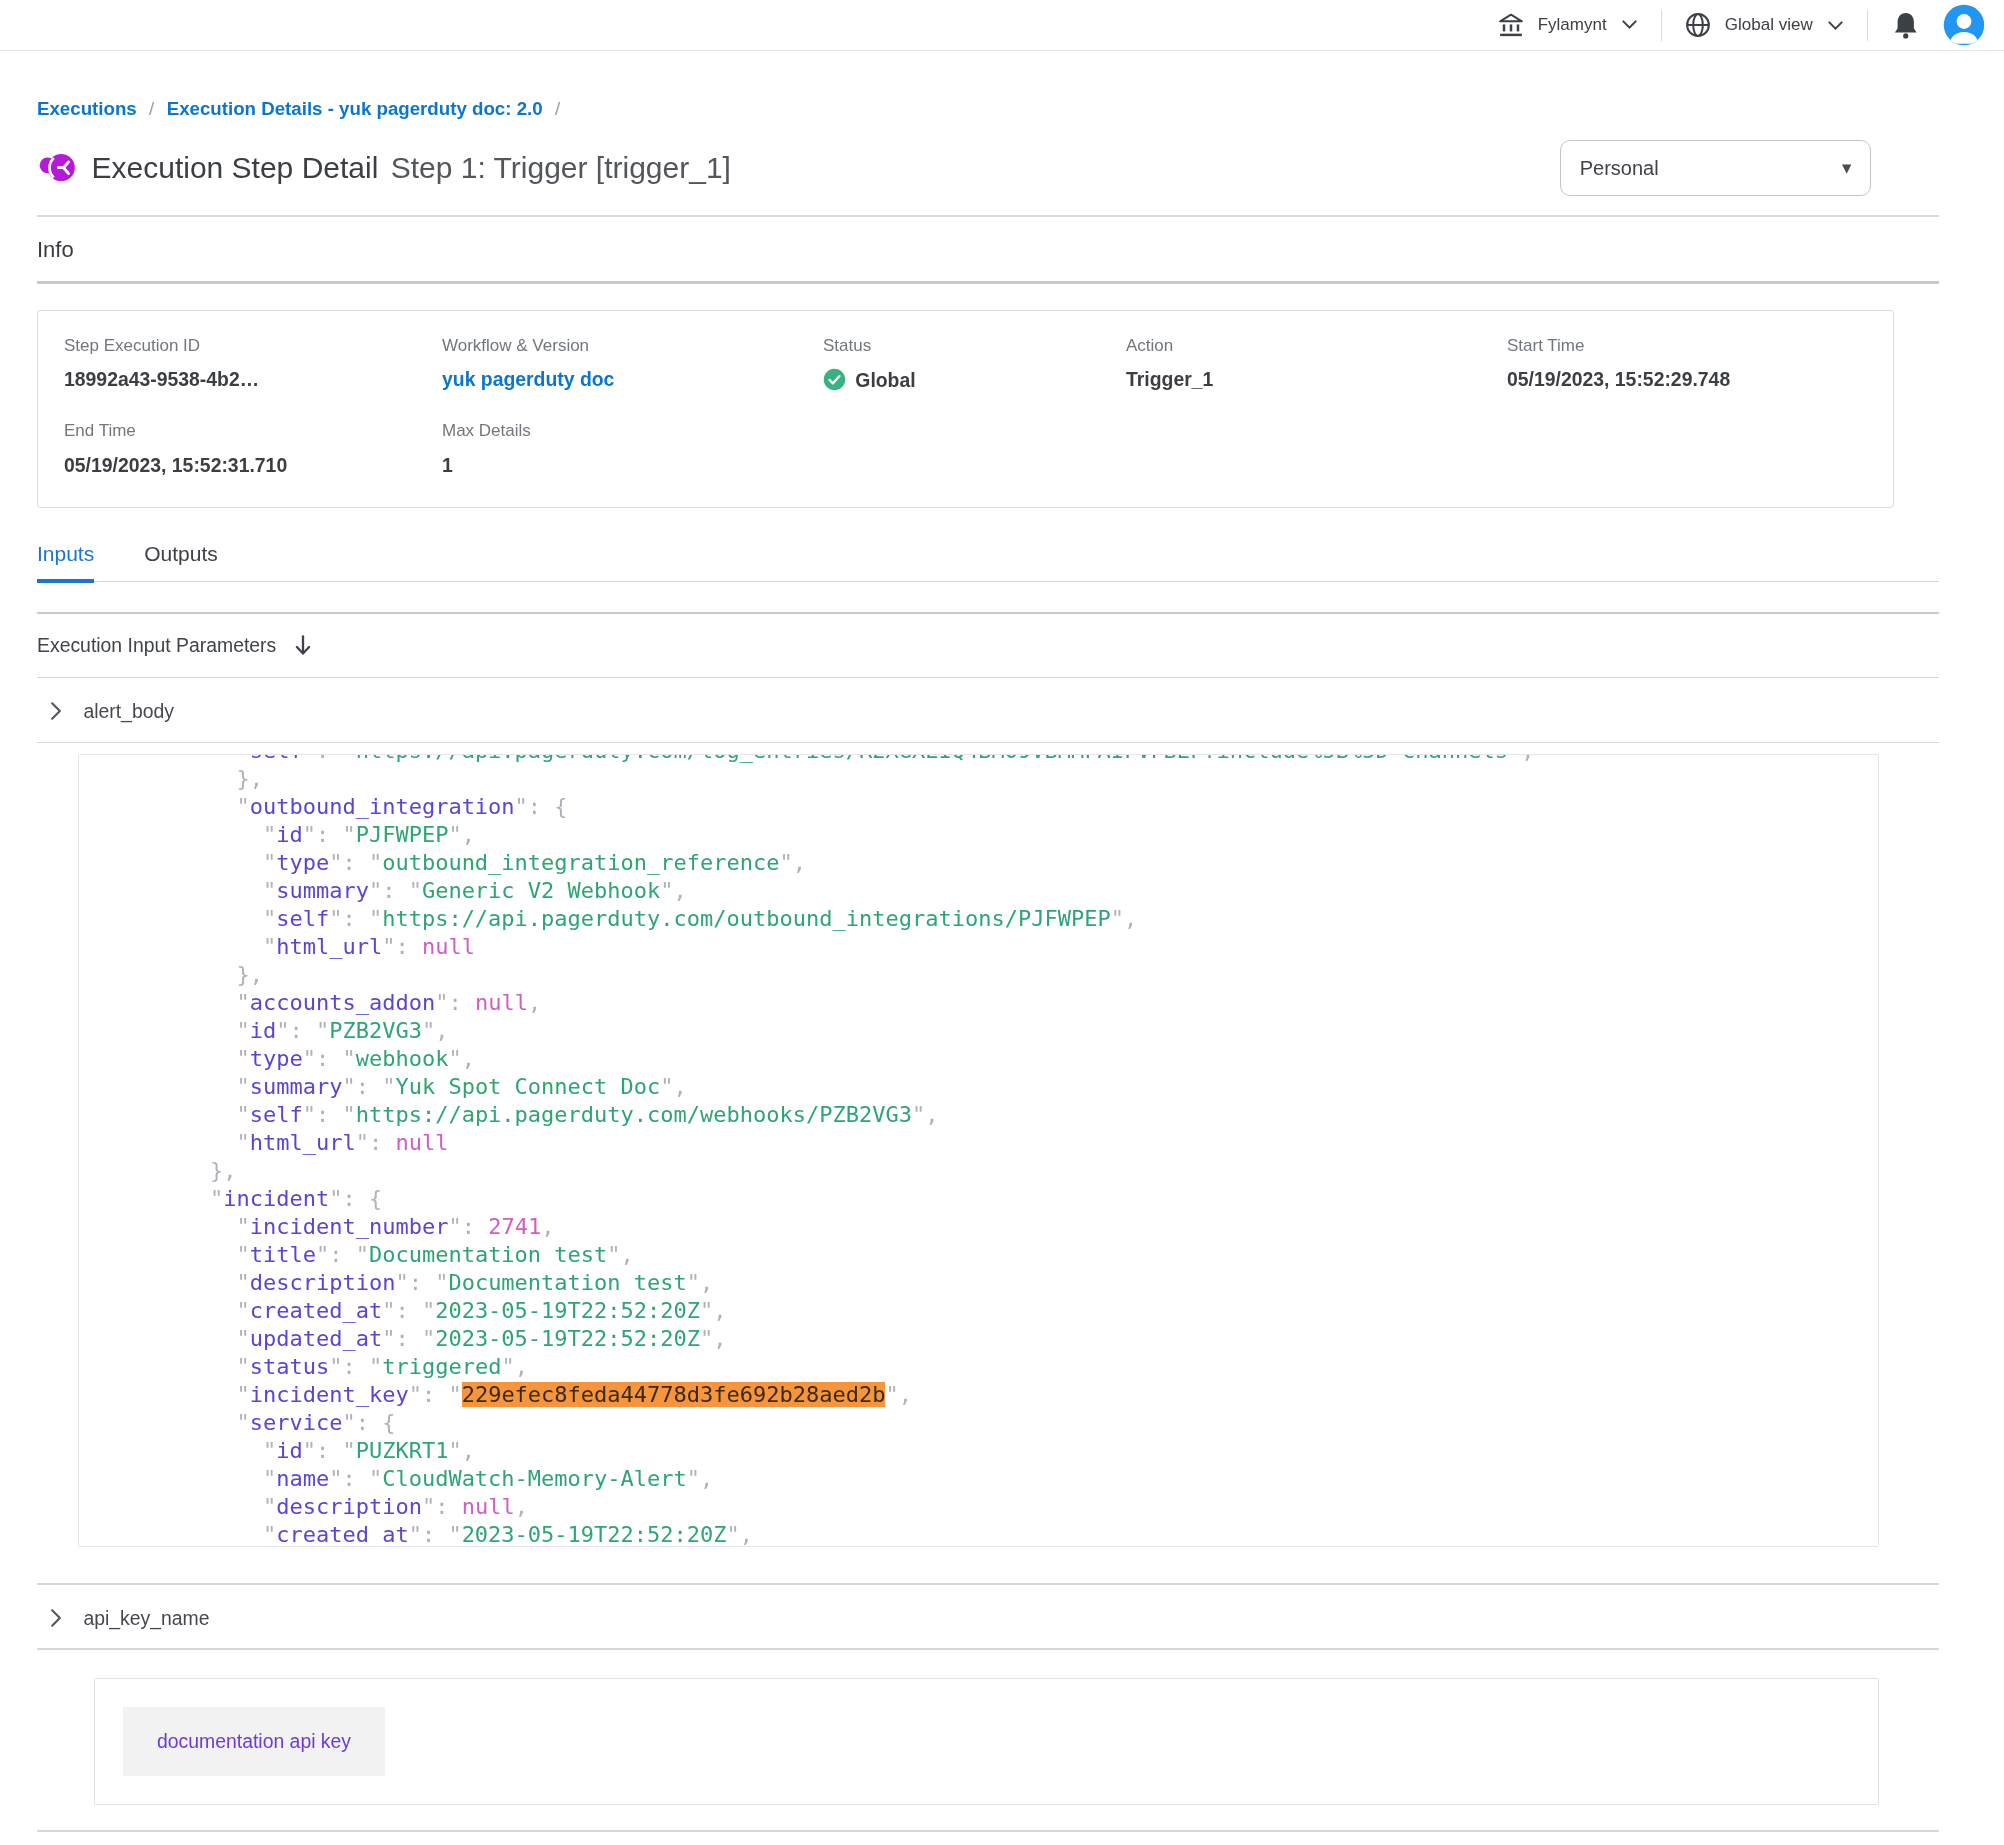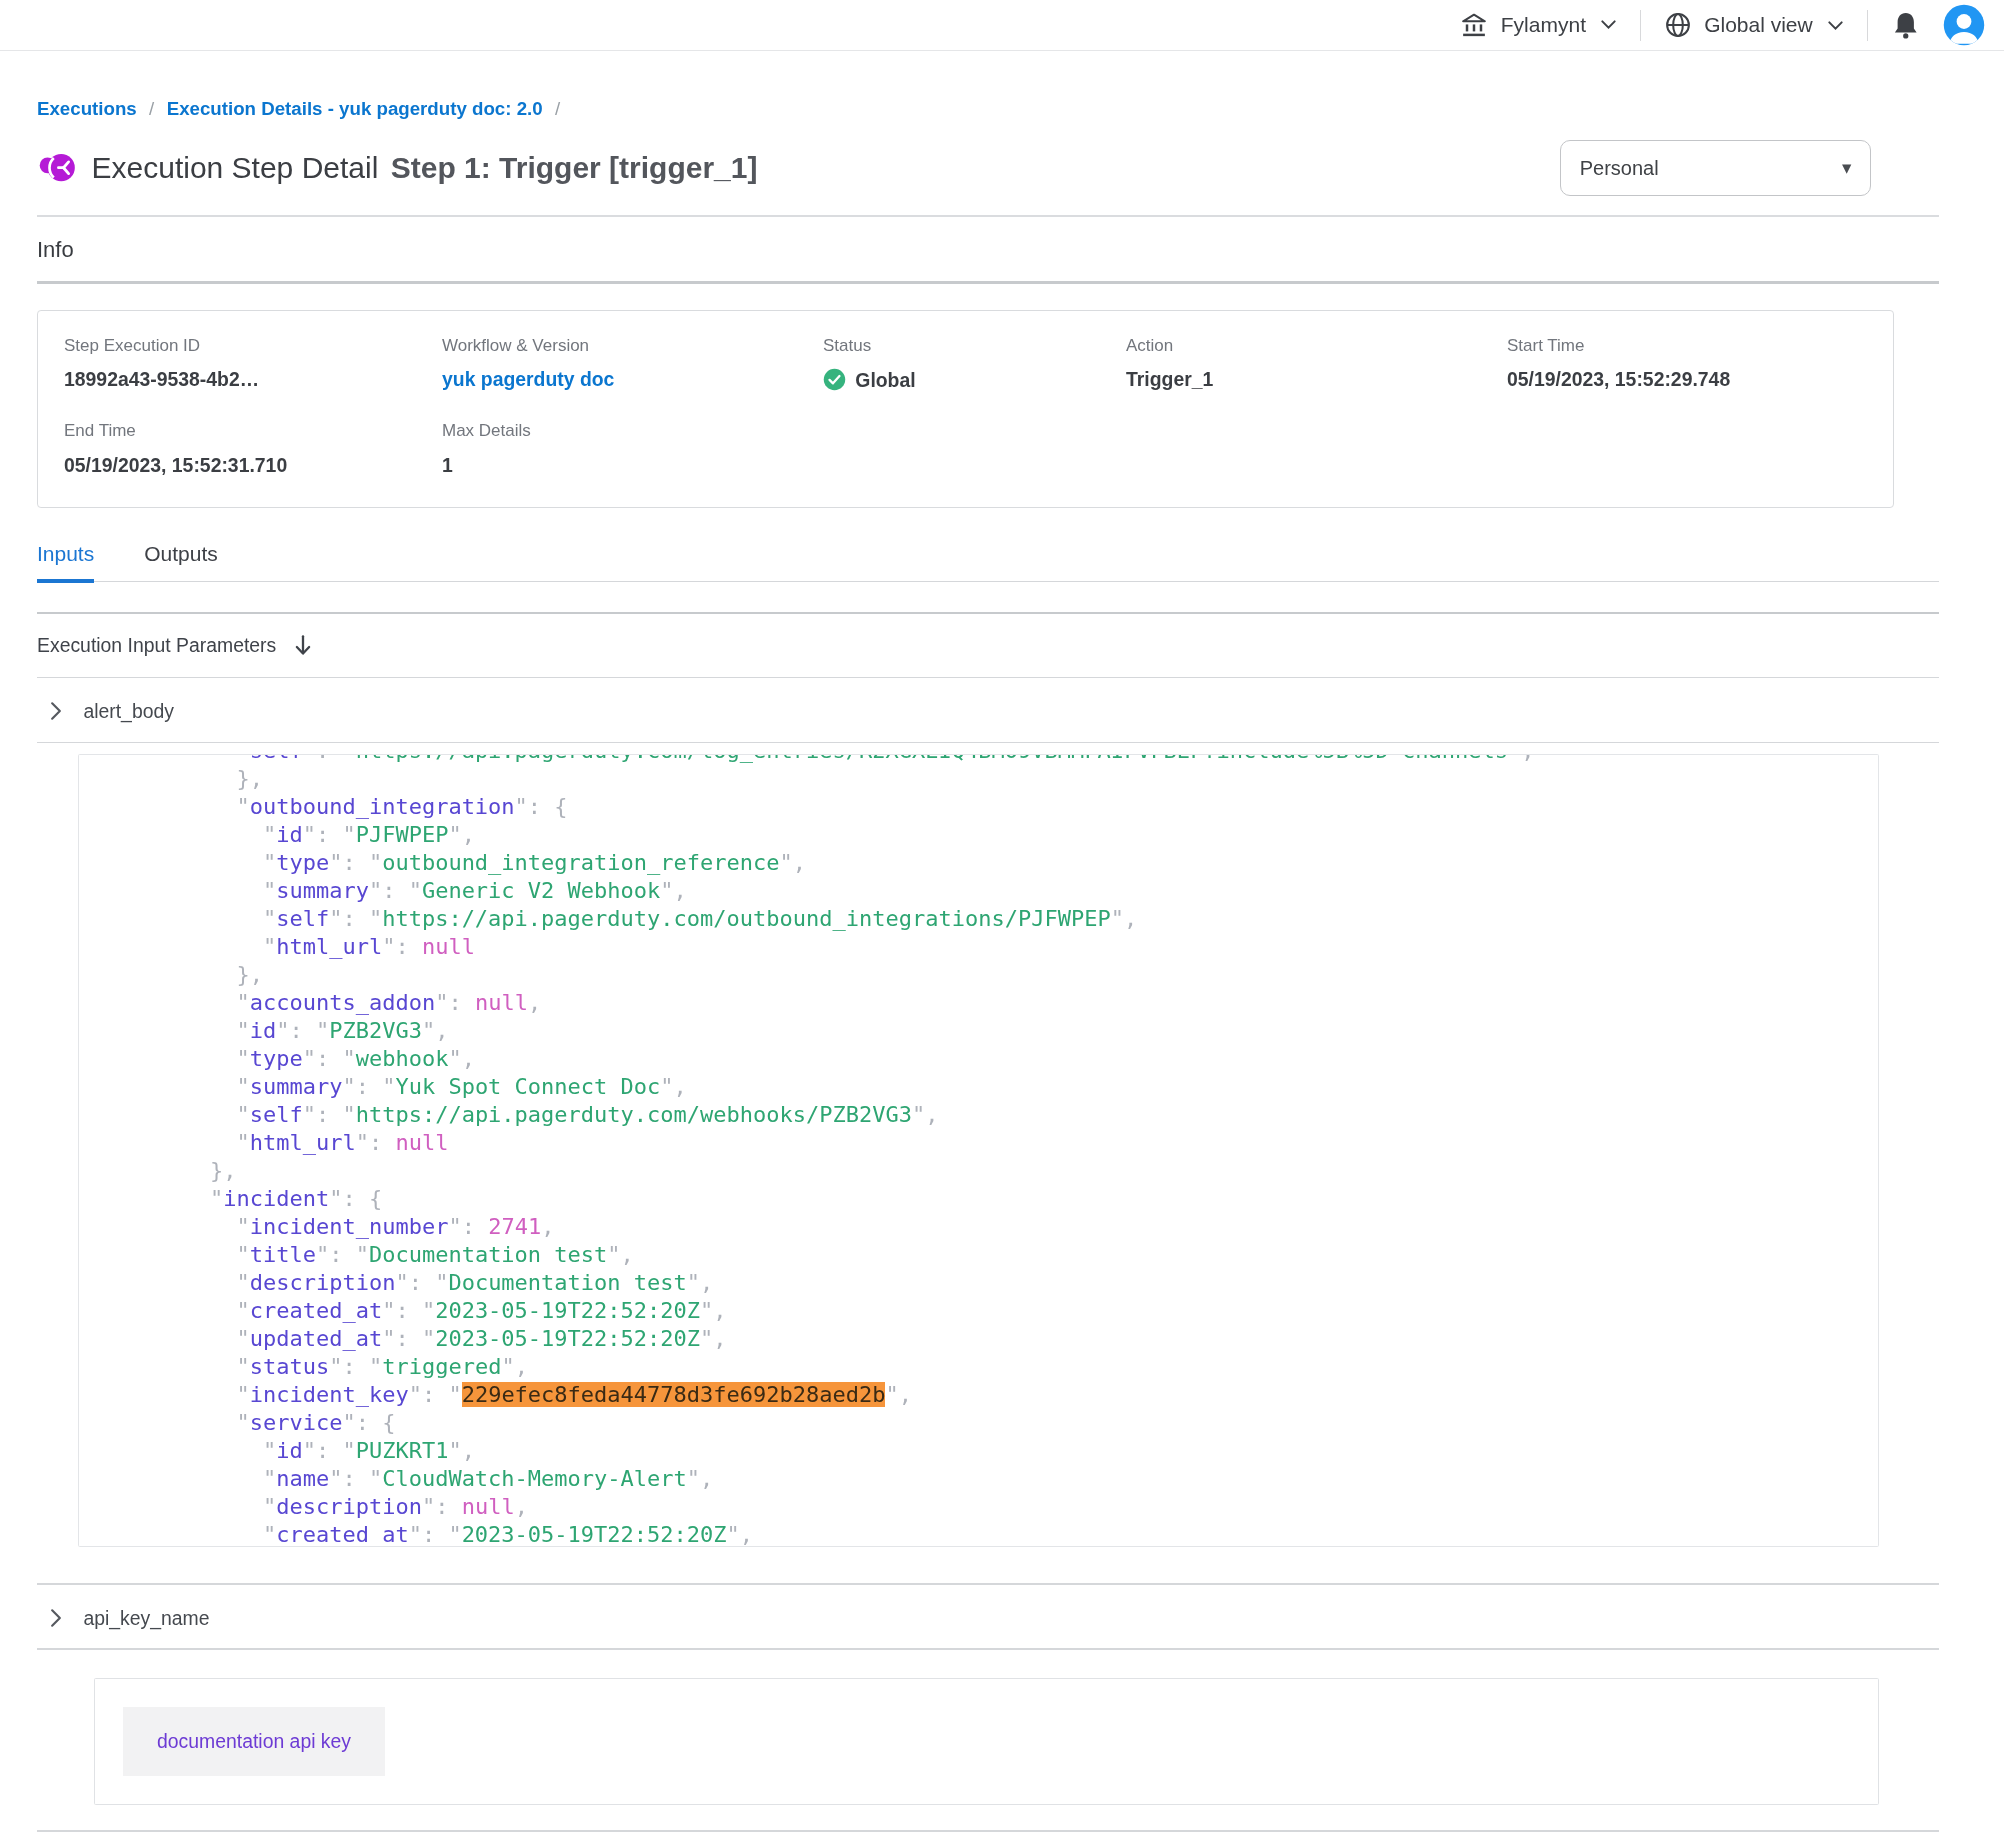--- a/index.html
+++ b/index.html
@@ -7,33 +7,33 @@
   body {
     width:2005px; height:1846px; overflow:hidden; position:relative;
     font-family:"Liberation Sans", sans-serif; color:#3c3f45;
   }
   
   .topbar {
     height:51px; border-bottom:0.8px solid #e5e6e8;
     display:flex; align-items:center; justify-content:flex-end;
     padding-right:20px; gap:23px;
   }
-  .topbar .switcher { display:flex; align-items:center; gap:12.4px; font-size:21px; color:#3d4045; cursor:pointer; }
+  .topbar .switcher { display:flex; align-items:center; gap:12.4px; font-size:17px; color:#3d4045; cursor:pointer; }
   .topbar .vdiv { width:0.8px; height:31px; background:#d8d9db; }
   .icon-btn { display:flex; align-items:center; justify-content:center; }
   .caret-svg { margin-left:1.6px; }
   
   .main { padding:0 66px 0 37px; }
   .breadcrumb { margin-top:47px; display:flex; align-items:center; gap:12.4px; font-size:18.7px; font-weight:600; }
   .breadcrumb a { color:#0b76cf; text-decoration:none; }
   .breadcrumb .sep { color:#9aa0a6; font-weight:400; }
   .title-row { margin-top:23px; display:flex; align-items:center; height:50px; }
   .step-icon { width:39px; height:39px; margin-right:15.5px; flex:0 0 auto; }
   .page-title { font-size:30px; font-weight:400; color:#3b3e43; }
-  .page-subtitle { font-size:30px; font-weight:700; color:#53565c; margin-left:12.4px; }
+  .page-subtitle { font-size:30px; font-weight:400; color:#53565c; margin-left:12.4px; }
   .scope-select {
     margin-left:auto; margin-right:68px; width:311px; height:56px;
     border:1.6px solid #c3c5c8; border-radius:10px; background:#fff;
     display:flex; align-items:center; font-size:20px; color:#3f4246;
     padding:0 18.7px; cursor:pointer;
   }
   .scope-select .caret { margin-left:auto; font-size:18.7px; color:#4a4d52; }
   .hr { height:1.6px; background:#dadcdf; }
   .hr-title { margin-top:22px; }
   .section-h { margin-top:20px; font-size:22px; font-weight:500; color:#393c41; }

